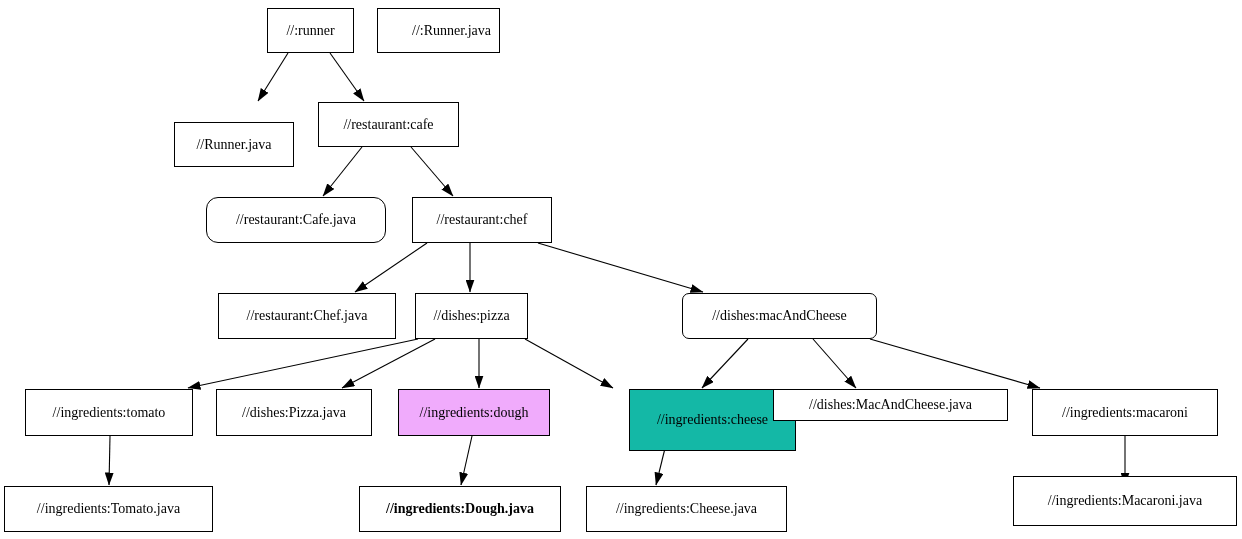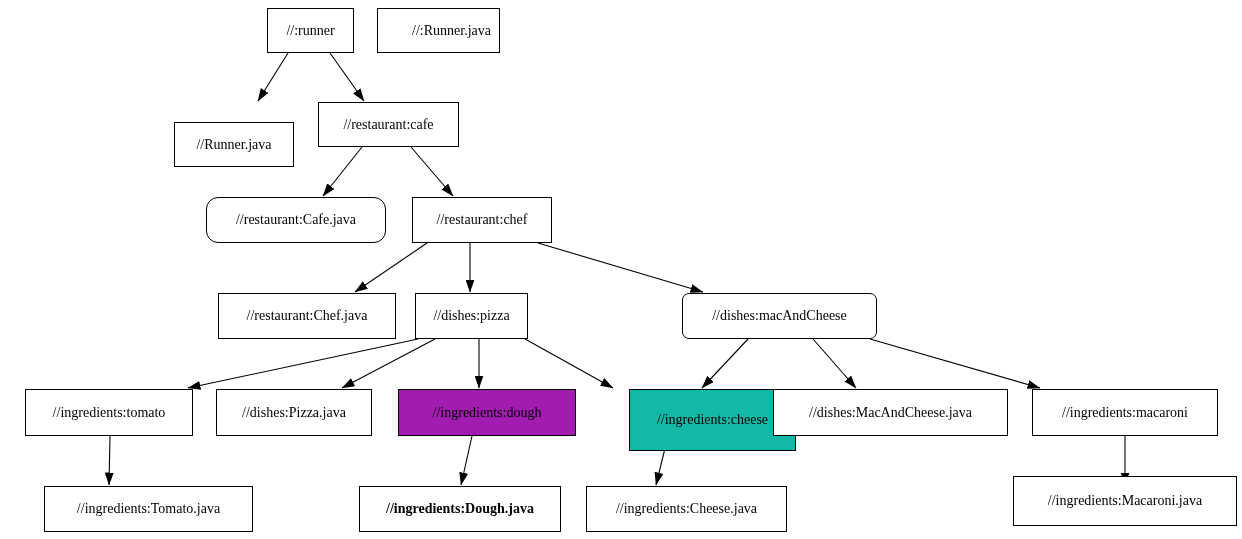--- a/index.html
+++ b/index.html
@@ -82,22 +82,22 @@
       <div class="node" style="left: 377px; top: 8px; width: 123px; height: 45px; border-color: rgb(0, 0, 0); background: rgb(255, 255, 255); color: rgb(0, 0, 0); padding-left: 26px;">//:Runner.java</div>
       <div class="node" style="left: 174px; top: 102px; width: 120px; height: 45px; border-color: rgb(0, 0, 0); background: rgb(255, 255, 255); color: rgb(0, 0, 0); margin-top: 20px;">//Runner.java</div>
       <div class="node" style="left: 318px; top: 102px; width: 141px; height: 45px; border-color: rgb(0, 0, 0); background: rgb(255, 255, 255); color: rgb(0, 0, 0);">//restaurant:cafe</div>
       <div class="node" style="left: 206px; top: 197px; width: 180px; height: 46px; border-color: rgb(0, 0, 0); background: rgb(255, 255, 255); color: rgb(0, 0, 0); border-radius: 12px;">//restaurant:Cafe.java</div>
       <div class="node" style="left: 412px; top: 197px; width: 140px; height: 46px; border-color: rgb(0, 0, 0); background: rgb(255, 255, 255); color: rgb(0, 0, 0);">//restaurant:chef</div>
       <div class="node" style="left: 218px; top: 293px; width: 178px; height: 46px; border-color: rgb(0, 0, 0); background: rgb(255, 255, 255); color: rgb(0, 0, 0);">//restaurant:Chef.java</div>
       <div class="node" style="left: 415px; top: 293px; width: 113px; height: 46px; border-color: rgb(0, 0, 0); background: rgb(255, 255, 255); color: rgb(0, 0, 0);">//dishes:pizza</div>
       <div class="node" style="left: 682px; top: 293px; width: 195px; height: 46px; border-color: rgb(0, 0, 0); background: rgb(255, 255, 255); color: rgb(0, 0, 0); border-radius: 7px;">//dishes:macAndCheese</div>
       <div class="node" style="left: 25px; top: 389px; width: 168px; height: 47px; border-color: rgb(0, 0, 0); background: rgb(255, 255, 255); color: rgb(0, 0, 0);">//ingredients:tomato</div>
       <div class="node" style="left: 216px; top: 389px; width: 156px; height: 47px; border-color: rgb(0, 0, 0); background: rgb(255, 255, 255); color: rgb(0, 0, 0);">//dishes:Pizza.java</div>
-      <div class="node" style="left: 398px; top: 389px; width: 178px; height: 47px; border-color: rgb(0, 0, 0); background: #a21caf; color: rgb(0, 0, 0);">//ingredients:dough</div>
+      <div class="node" style="left: 398px; top: 389px; width: 152px; height: 47px; border-color: rgb(0, 0, 0); background: #f0abfc; color: rgb(0, 0, 0);">//ingredients:dough</div>
       <div class="node" style="left: 585px; top: 389px; width: 167px; height: 62px; border-color: rgb(0, 0, 0); background: #14b8a6; color: rgb(0, 0, 0); margin-left: 44px;">//ingredients:cheese</div>
-      <div class="node" style="left: 773px; top: 389px; width: 235px; height: 47px; border-color: rgb(0, 0, 0); background: rgb(255, 255, 255); color: rgb(0, 0, 0);">//dishes:MacAndCheese.java</div>
+      <div class="node" style="left: 773px; top: 389px; width: 235px; height: 32px; border-color: rgb(0, 0, 0); background: rgb(255, 255, 255); color: rgb(0, 0, 0);">//dishes:MacAndCheese.java</div>
       <div class="node" style="left: 1032px; top: 389px; width: 186px; height: 47px; border-color: rgb(0, 0, 0); background: rgb(255, 255, 255); color: rgb(0, 0, 0);">//ingredients:macaroni</div>
-      <div class="node" style="left: 4px; top: 486px; width: 209px; height: 46px; border-color: rgb(0, 0, 0); background: rgb(255, 255, 255); color: rgb(0, 0, 0); margin-left: 40px;">//ingredients:Tomato.java</div>
+      <div class="node" style="left: 4px; top: 486px; width: 209px; height: 46px; border-color: rgb(0, 0, 0); background: rgb(255, 255, 255); color: rgb(0, 0, 0);">//ingredients:Tomato.java</div>
       <div class="node" style="left: 359px; top: 486px; width: 202px; height: 46px; border-color: rgb(0, 0, 0); background: rgb(255, 255, 255); color: rgb(0, 0, 0); font-weight: bold;">//ingredients:Dough.java</div>
       <div class="node" style="left: 586px; top: 486px; width: 201px; height: 46px; border-color: rgb(0, 0, 0); background: rgb(255, 255, 255); color: rgb(0, 0, 0);">//ingredients:Cheese.java</div>
       <div class="node" style="left: 1013px; top: 476px; width: 224px; height: 50px; border-color: rgb(0, 0, 0); background: rgb(255, 255, 255); color: rgb(0, 0, 0);">//ingredients:Macaroni.java</div>
     </div>
 </div>
 
 </body></html>

